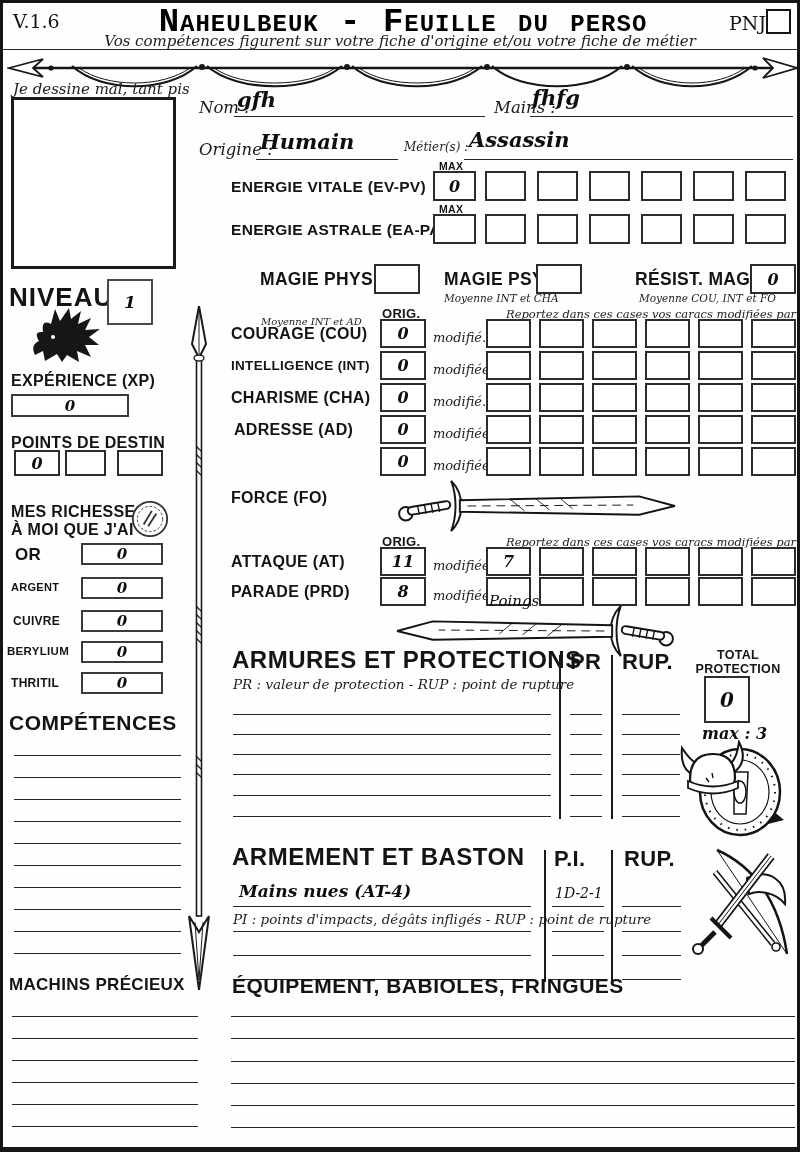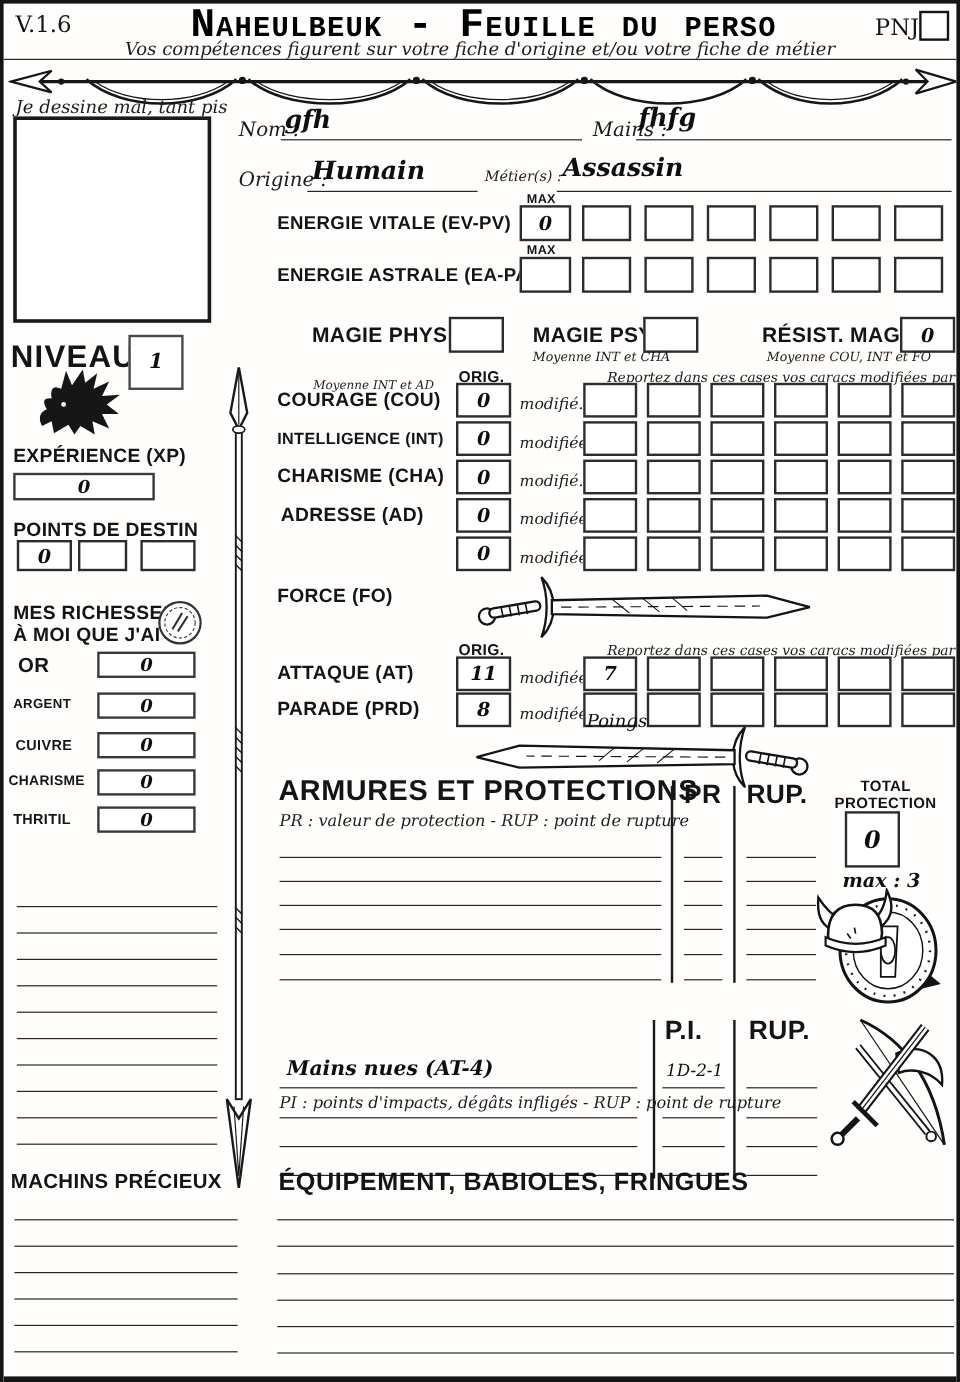--- a/index.html
+++ b/index.html
@@ -93,25 +93,26 @@
       <path d="M14 27 L23 12 M19 29 L28 15" stroke="#333" stroke-width="2" fill="none"></path>
     </svg>
   </div>
 
   <div class="abs hdr" style="left:12px;top:542px;font-size:17px;">OR</div>
   <div class="abs cbox" style="left:78px;top:540px;width:82px;height:22px;border-color:#3a3a3a;font-size:15px;">0</div>
   <div class="abs hdr" style="left:8px;top:578px;font-size:11px;">ARGENT</div>
   <div class="abs cbox" style="left:78px;top:574px;width:82px;height:22px;border-color:#3a3a3a;font-size:15px;">0</div>
   <div class="abs hdr" style="left:10px;top:611px;font-size:12px;">CUIVRE</div>
   <div class="abs cbox" style="left:78px;top:607px;width:82px;height:22px;border-color:#3a3a3a;font-size:15px;">0</div>
-  <div class="abs hdr" style="left:4px;top:642px;font-size:11.5px;">CHARISME</div>
+  <div class="abs hdr" style="left:4px;top:642px;font-size:11.5px;">BERYLIUM</div>
   <div class="abs cbox" style="left:78px;top:638px;width:82px;height:22px;border-color:#3a3a3a;font-size:15px;">0</div>
   <div class="abs hdr" style="left:8px;top:673px;font-size:12px;">THRITIL</div>
   <div class="abs cbox" style="left:78px;top:669px;width:82px;height:22px;border-color:#3a3a3a;font-size:15px;">0</div>
 
+  <div class="abs hdr" style="left:6px;top:708px;font-size:21px;letter-spacing:.5px;">COMPÉTENCES</div>
   <div class="abs comp-lines" style="left:11px;top:731px;">
       <div class="wline"></div>
       <div class="wline"></div>
       <div class="wline"></div>
       <div class="wline"></div>
       <div class="wline"></div>
       <div class="wline"></div>
       <div class="wline"></div>
       <div class="wline"></div>
       <div class="wline"></div>
@@ -352,20 +353,21 @@
       <path d="M58 32 L72 32 L70 74 L58 74 Z" fill="#fff" stroke="#141414" stroke-width="1.5"></path>
       <ellipse cx="64" cy="52" rx="6" ry="11" fill="#fff" stroke="#141414" stroke-width="1.5"></ellipse>
       <path d="M16 34 Q4 28 6 8 Q15 22 25 26 Z" fill="#fff" stroke="#141414" stroke-width="2"></path>
       <path d="M52 26 Q61 20 63 2 Q73 22 57 33 Z" fill="#fff" stroke="#141414" stroke-width="2"></path>
       <path d="M14 40 Q14 14 37 14 Q59 14 59 38 L58 45 Q36 53 15 45 Z" fill="#fff" stroke="#141414" stroke-width="2.2"></path>
       <path d="M12 41 Q37 52 62 41 L62 48 Q37 59 12 48 Z" fill="#fff" stroke="#141414" stroke-width="1.8"></path>
       <path d="M30 38 l3 4 M36 33 l1 5" stroke="#141414" stroke-width="1.4"></path>
     </svg>
   </div>
 
+  <div class="abs hdr" style="left:229px;top:840px;font-size:24px;letter-spacing:.5px;">ARMEMENT ET BASTON</div>
   <div class="abs cal" style="left:230px;top:908px;font-size:13.5px;">PI : points d'impacts, dégâts infligés - RUP : point de rupture</div>
   <div class="abs vsep" style="left:541px;top:847px;height:132px;"></div>
   <div class="abs vsep" style="left:608px;top:847px;height:132px;"></div>
   <div class="abs hdr" style="left:551px;top:843px;font-size:22px;">P.I.</div>
   <div class="abs hdr" style="left:621px;top:843px;font-size:22px;">RUP.</div>
 
   <div class="abs hand" style="left:236px;top:878px;font-size:17px;">Mains nues (AT-4)</div>
   <div class="abs hand" style="left:552px;top:882px;font-size:14px;font-weight:400;">1D-2-1</div>
   <div class="abs hl" style="left:230px;top:903px;width:298px;"></div>
     <div class="abs hl" style="left:549px;top:903px;width:52px;"></div>

